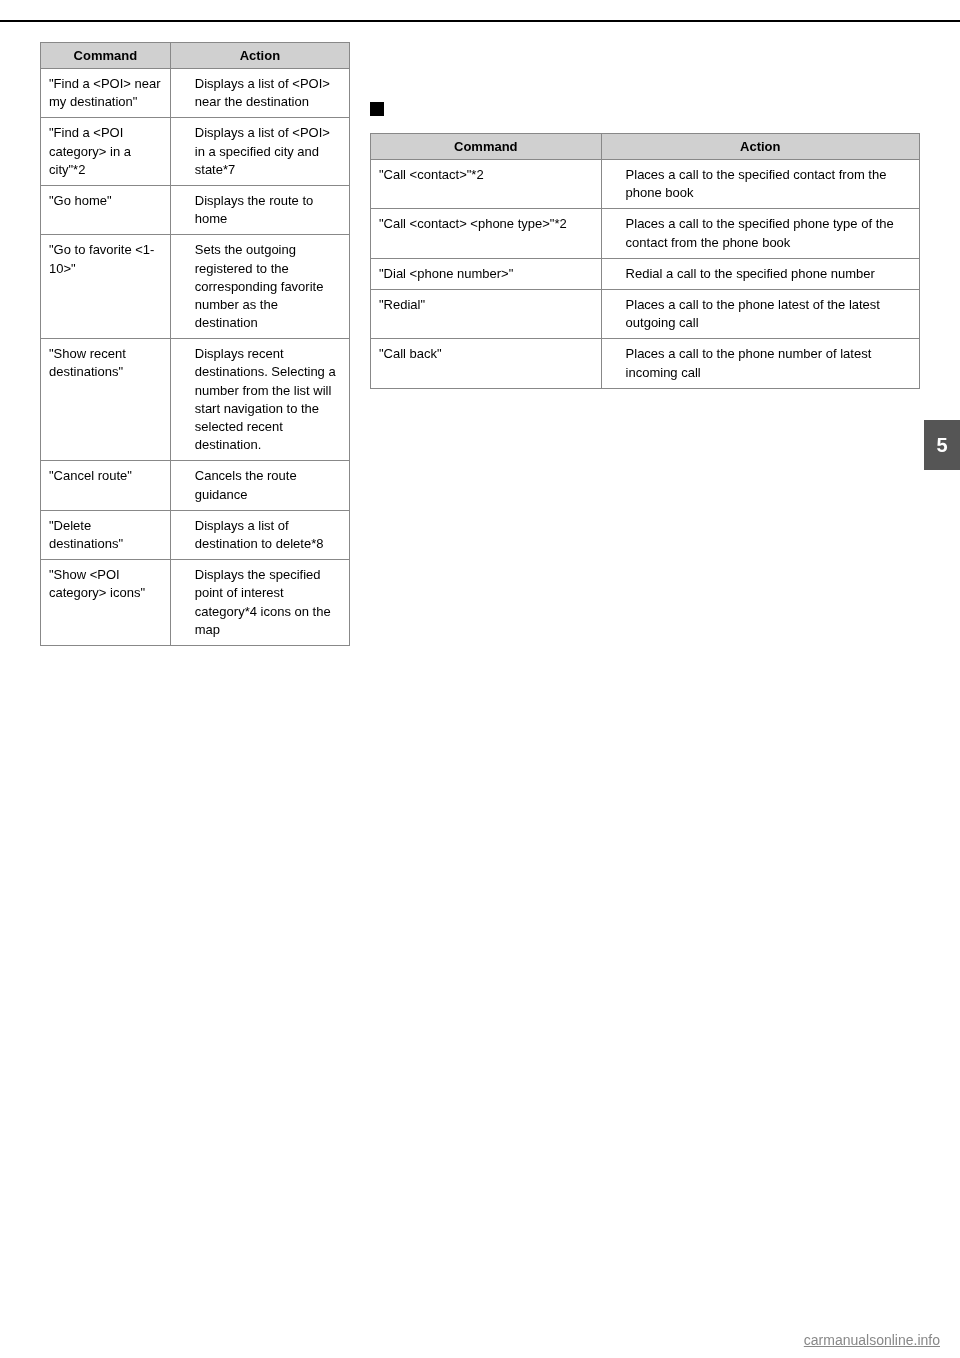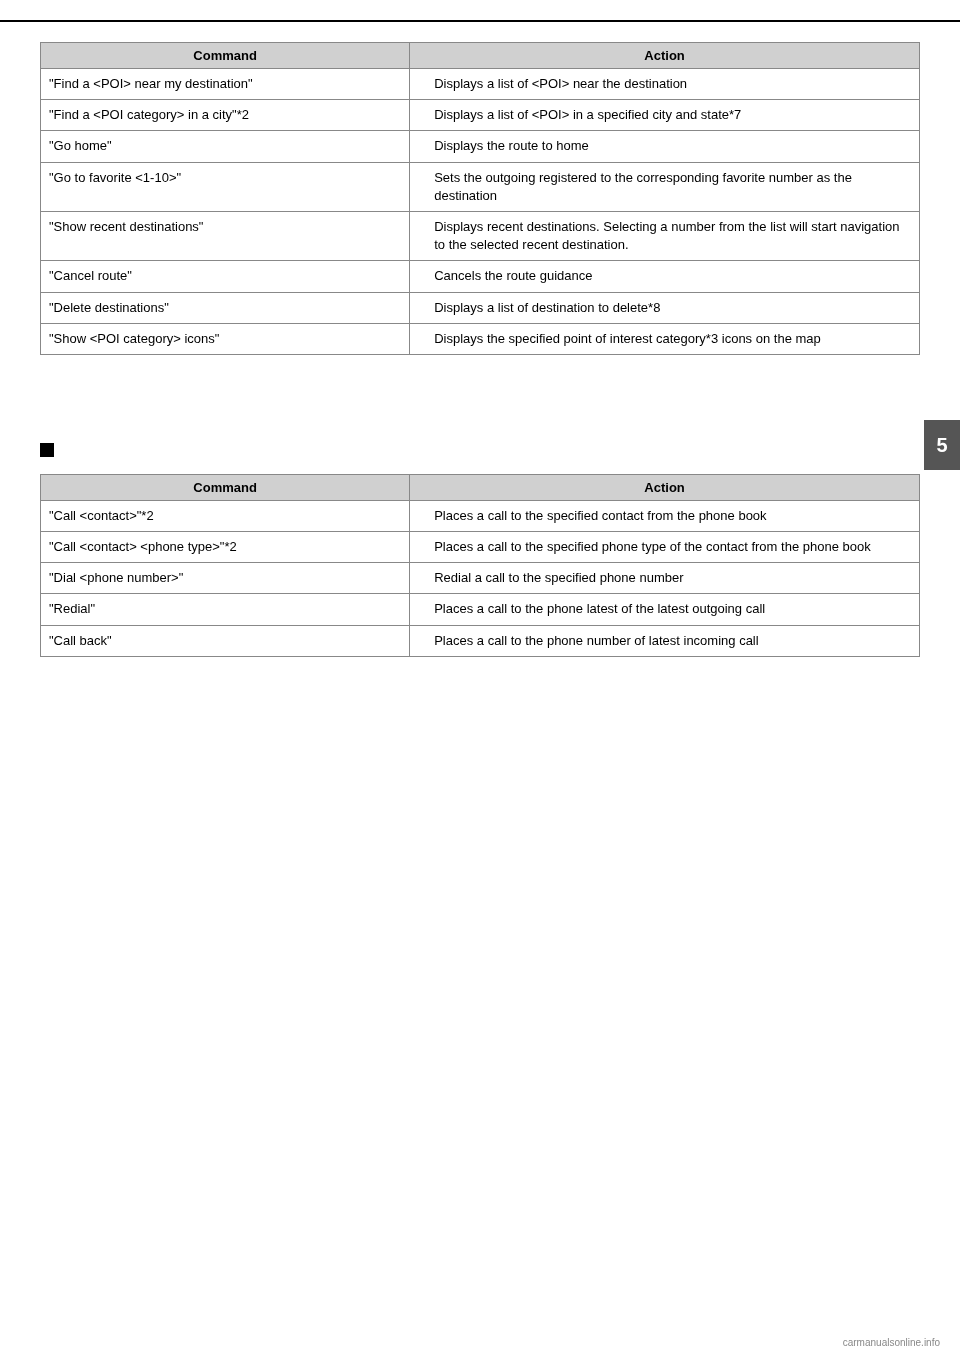--- a/index.html
+++ b/index.html
@@ -41,23 +41,23 @@
       display: flex;
       align-items: center;
       justify-content: center;
       font-size: 20px;
       font-weight: bold;
     }
 
     
     .content-area {
       display: flex;
-      flex-direction: column;
+      flex-direction: row;
       padding: 0 40px;
-      gap: 28px;
+      gap: 20px;
     }
 
     
     .left-section {
       flex: 0 0 310px;
     }
 
     
     .right-section {
       flex: 1;
@@ -102,22 +102,23 @@
       height: 14px;
       background: #000;
       margin-bottom: 6px;
     }
 
     
     .watermark {
       position: absolute;
       bottom: 10px;
       right: 20px;
-      font-size: 10px;
+      font-size: 14px;
       color: #888;
+      text-decoration: underline;
     }
   </style>
 </head>
 <body>
 
 <div class="page-container">
 
   <hr class="top-rule">
 
   <div class="side-tab">5</div>
@@ -156,21 +157,21 @@
             <tr>
               <td class="command-col">"Cancel route"</td>
               <td class="action-col">Cancels the route guidance</td>
             </tr>
             <tr>
               <td class="command-col">"Delete destinations"</td>
               <td class="action-col">Displays a list of destination to delete*8</td>
             </tr>
             <tr>
               <td class="command-col">"Show &lt;POI category&gt; icons"</td>
-              <td class="action-col">Displays the specified point of interest category*3 icons on the map</td>
+              <td class="action-col">Displays the specified point of interest category*4 icons on the map</td>
             </tr>
           </tbody>
       </table>
     </div>
 
     <div class="right-section">
 
       <div style="margin-bottom: 8px; margin-top: 60px;">
         <span class="section-bullet"></span>
       </div>

